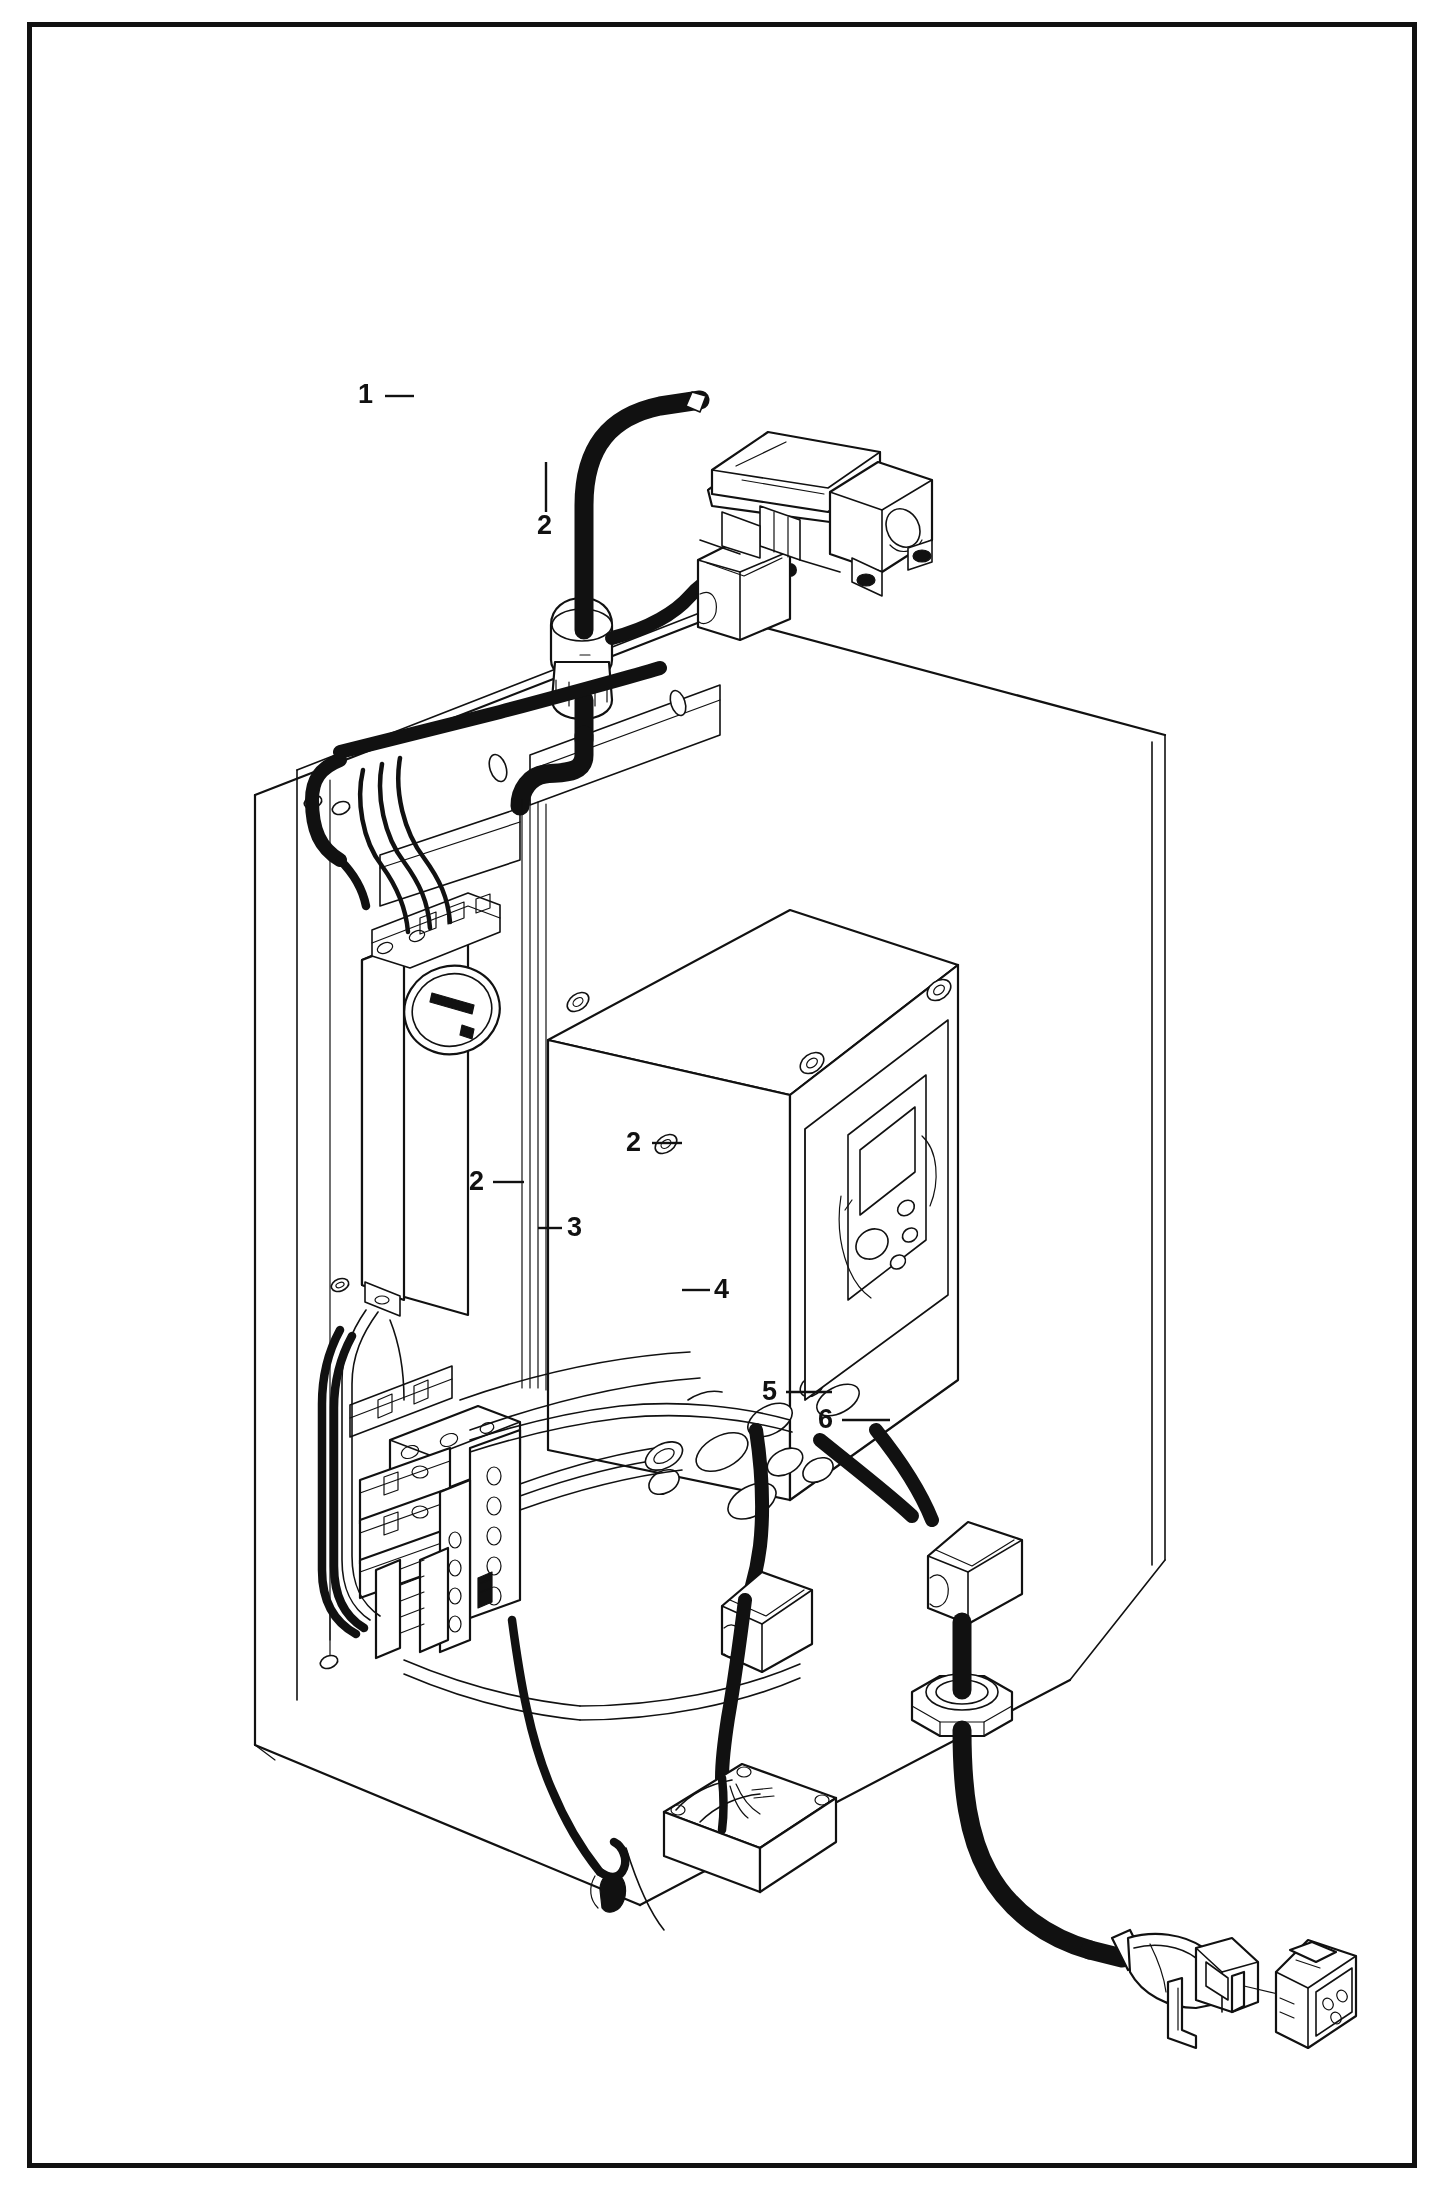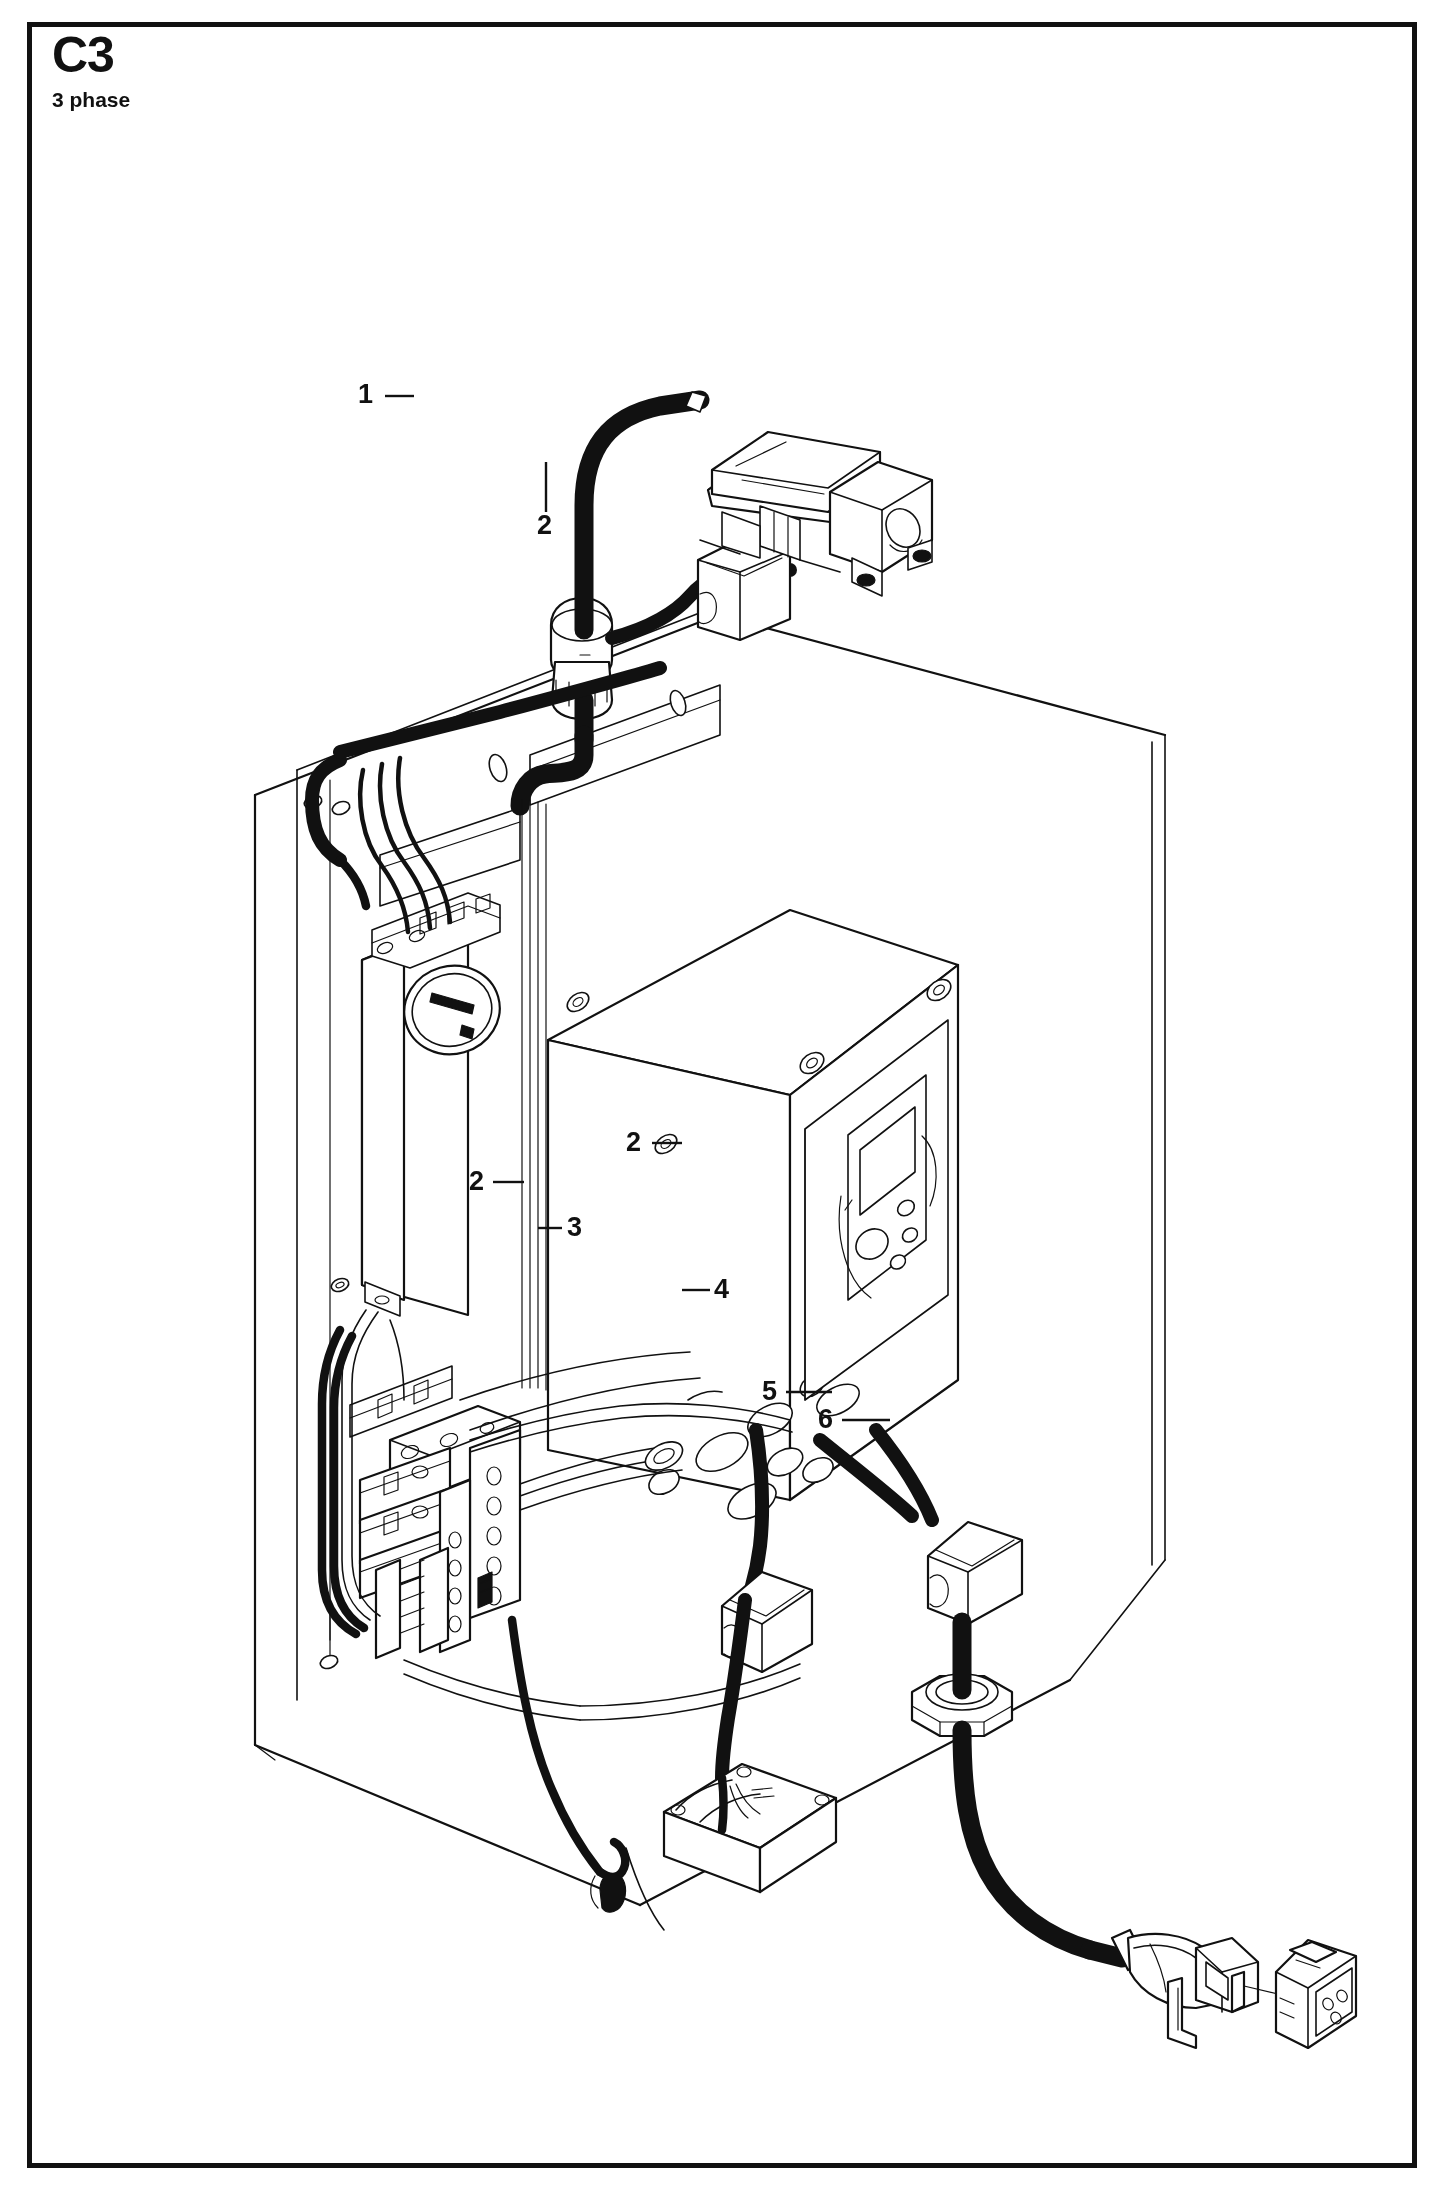--- a/index.html
+++ b/index.html
@@ -66,24 +66,20 @@
     user-select: none;
   }
 </style>
 </head>
 <body>
 
 <div id="page">
 
   <div id="frame"></div>
 
-  <div id="title-block">
-    <div id="page-title">C3</div>
-    <div id="page-subtitle">3 phase</div>
-  </div>
 
   <svg id="drawing" viewBox="0 0 1445 2193" xmlns="http://www.w3.org/2000/svg">
     <defs>
       <style>
         .ln   { fill:none; stroke:#111; stroke-width:2.2; stroke-linecap:round; stroke-linejoin:round; }
         .lnt  { fill:none; stroke:#111; stroke-width:1.6; stroke-linecap:round; stroke-linejoin:round; }
         .lnx  { fill:none; stroke:#111; stroke-width:1.2; stroke-linecap:round; stroke-linejoin:round; }
         .fw   { fill:#fff; stroke:#111; stroke-width:2.2; stroke-linejoin:round; stroke-linecap:round; }
         .fwt  { fill:#fff; stroke:#111; stroke-width:1.6; stroke-linejoin:round; stroke-linecap:round; }
         .fk   { fill:#111; stroke:#111; stroke-width:1.2; stroke-linejoin:round; }

